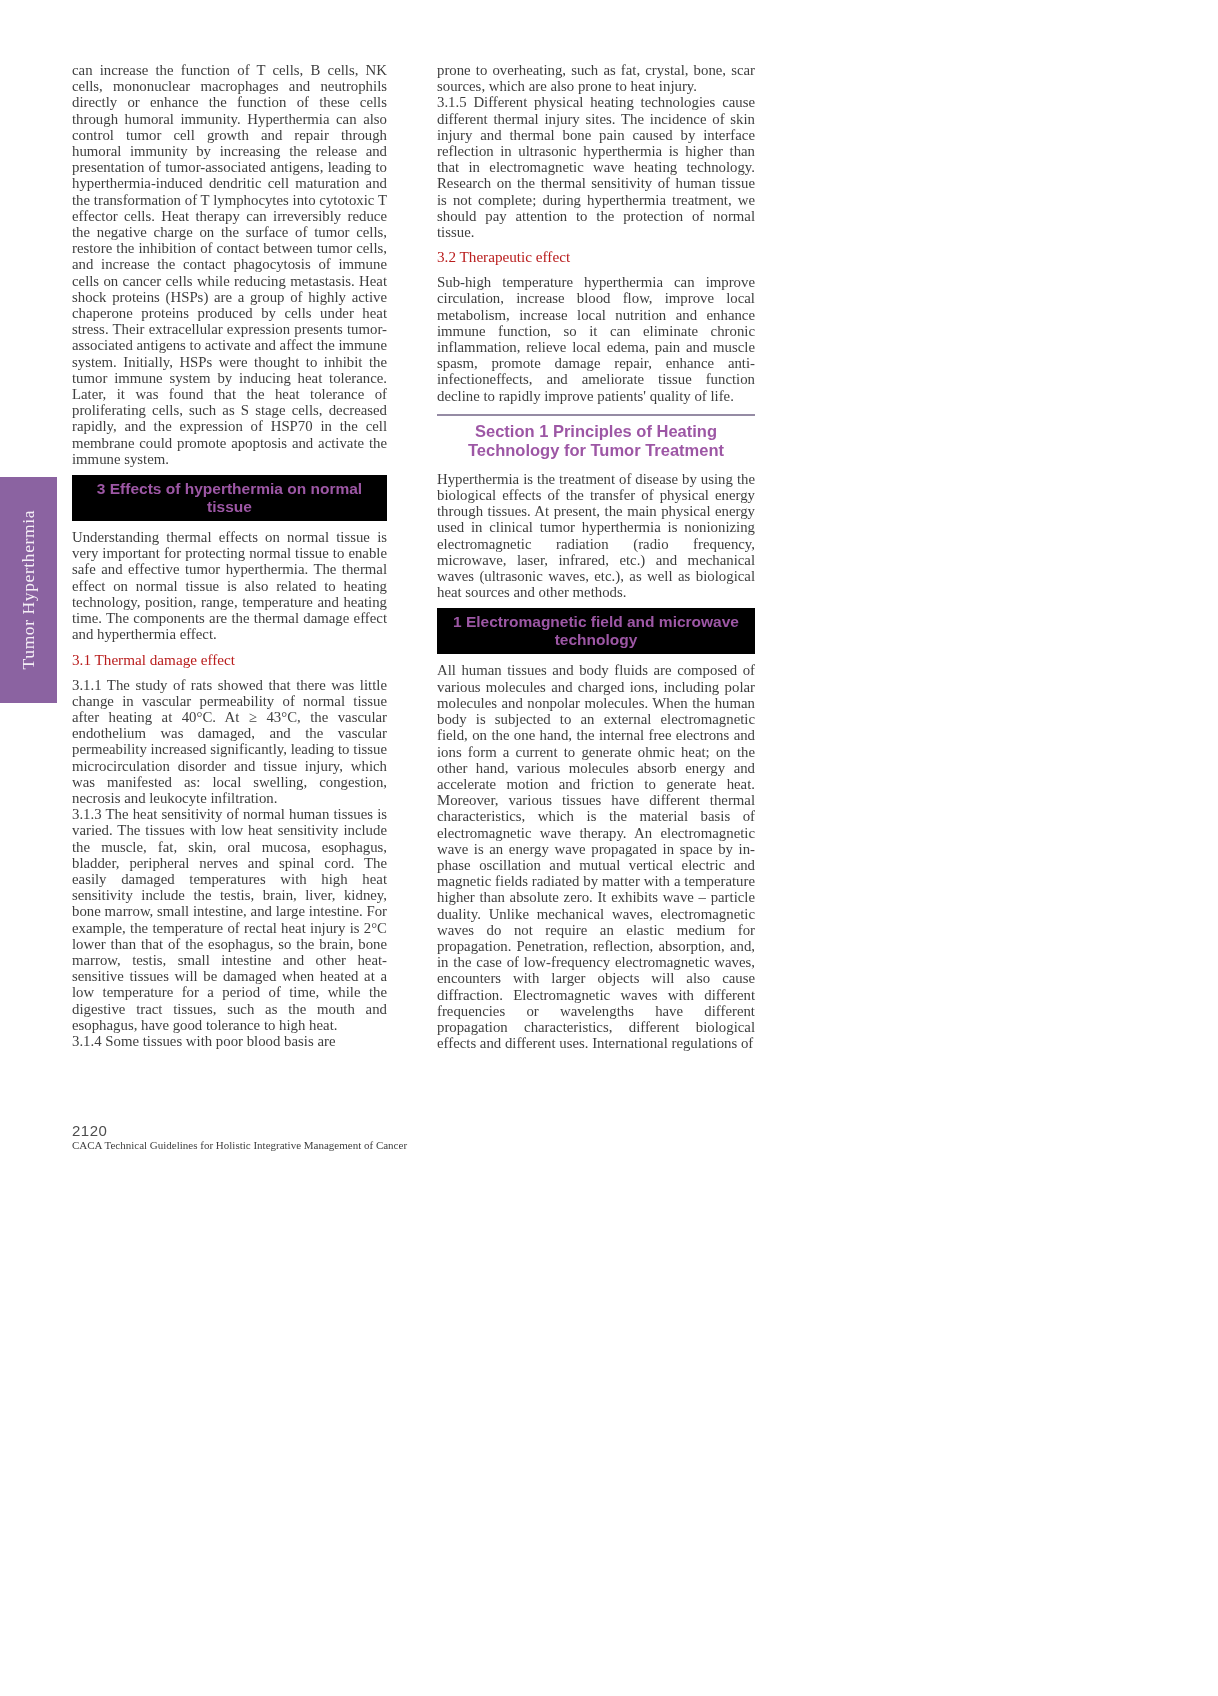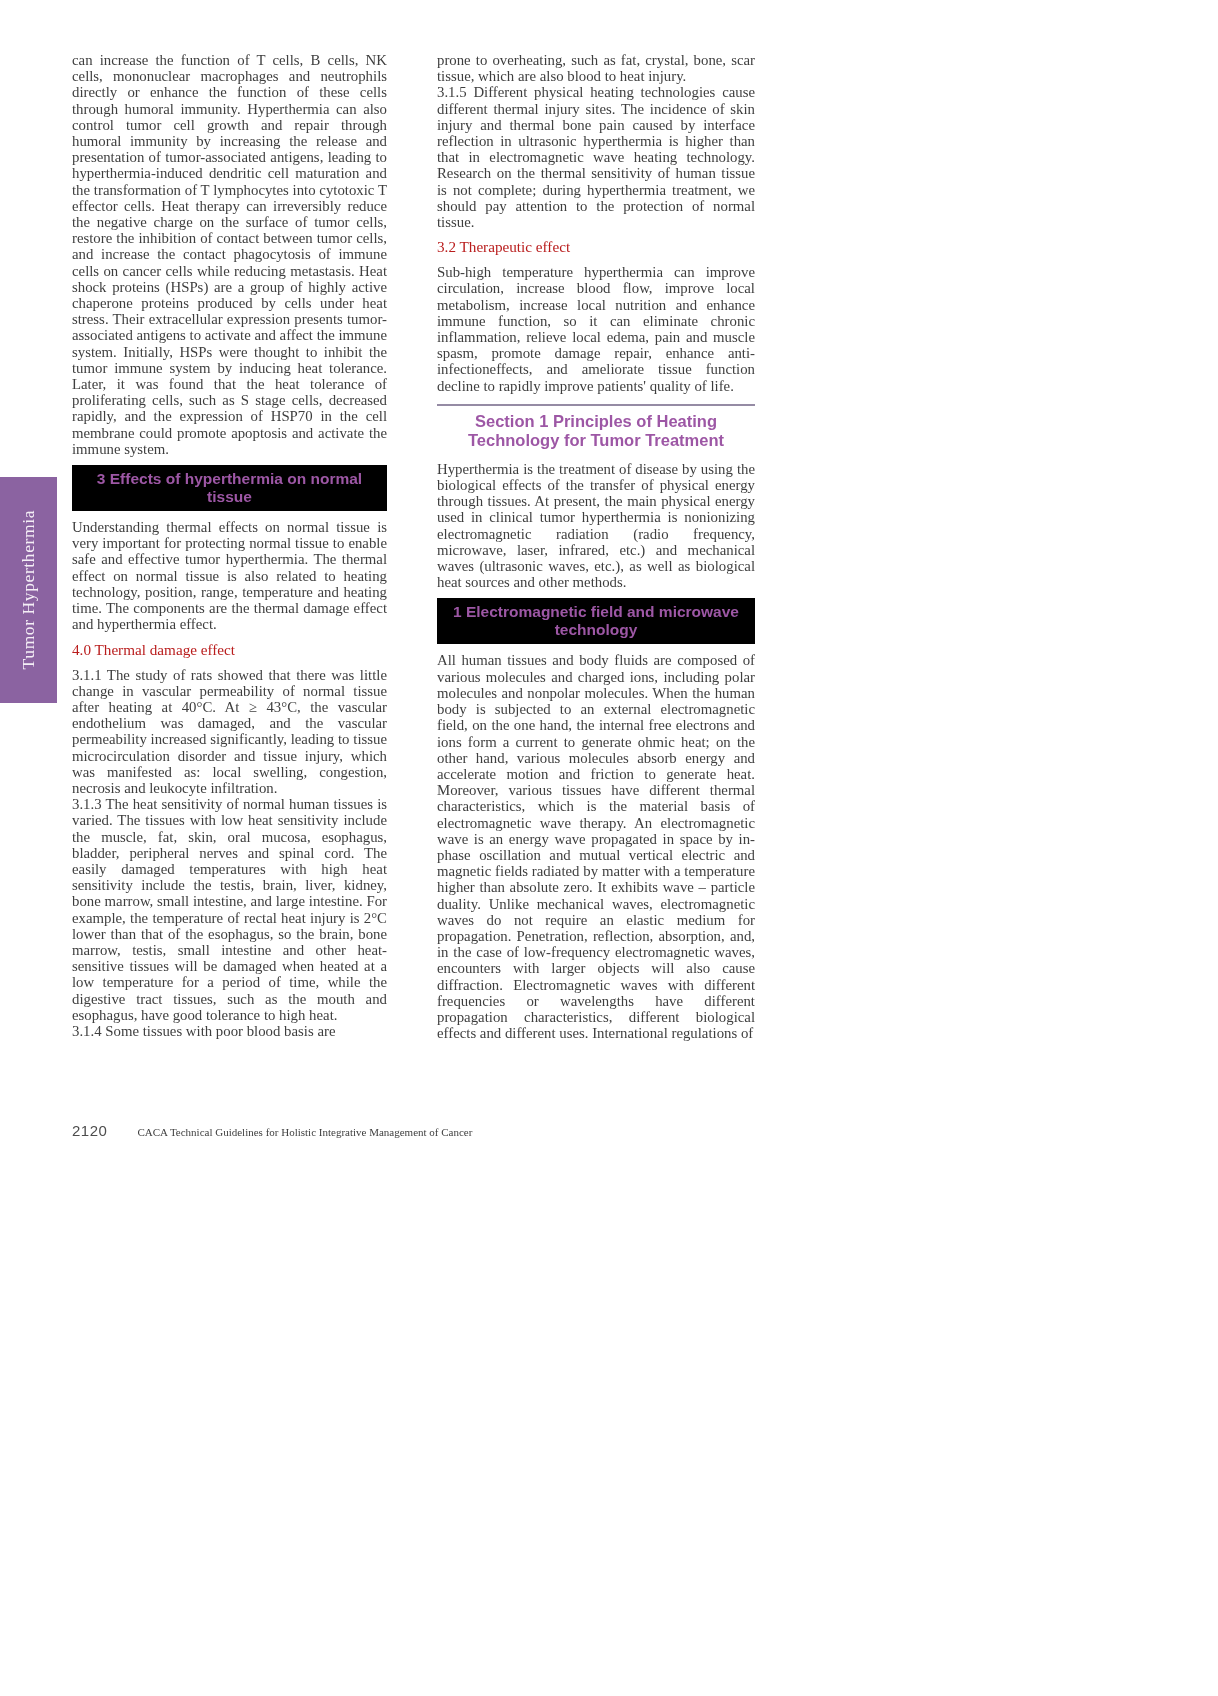--- a/index.html
+++ b/index.html
@@ -25,21 +25,21 @@
     writing-mode: vertical-rl;
     transform: rotate(180deg);
     color: #f4eef6;
     font-family: "Liberation Serif", serif;
     font-size: 17.5px;
     letter-spacing: 0.6px;
     white-space: nowrap;
   }
 
   
-  .col { position: absolute; top: 52px; color: #3e3e3e; }
+  .col { position: absolute; top: 62px; color: #3e3e3e; }
   .col-left  { left: 72px;  width: 315px; }
   .col-right { left: 437px; width: 318px; }
 
   p.body-p {
     margin: 0 0 8px 0;
     font-size: 14.8px;
     line-height: 16.2px;
     text-align: justify;
     text-justify: inter-word;
   }
@@ -80,21 +80,21 @@
     margin: 0 0 10px 0;
   }
 
   
   .footer {
     position: absolute;
     left: 72px; top: 1122px;
     width: 700px;
     display: flex;
     align-items: baseline;
-    gap: 30px;
+    flex-direction: column;
   }
   .page-number {
     font-family: "Liberation Sans", sans-serif;
     font-size: 15px;
     color: #4d4d4d;
     letter-spacing: 0.5px;
   }
   .running-title {
     font-family: "Liberation Serif", serif;
     font-size: 11px;
@@ -107,28 +107,28 @@
 <div class="page">
 
   <div class="side-tab">
     <span class="side-tab-label">Tumor Hyperthermia</span>
   </div>
 
   <section class="col col-left">
     <p class="body-p">can increase the function of T cells, B cells, NK cells, mononuclear macrophages and neutrophils directly or enhance the function of these cells through humoral immunity. Hyperthermia can also control tumor cell growth and repair through humoral immunity by increasing the release and presentation of tumor-associated antigens, leading to hyperthermia-induced dendritic cell maturation and the transformation of T lymphocytes into cytotoxic T effector cells. Heat therapy can irreversibly reduce the negative charge on the surface of tumor cells, restore the inhibition of contact between tumor cells, and increase the contact phagocytosis of immune cells on cancer cells while reducing metastasis. Heat shock proteins (HSPs) are a group of highly active chaperone proteins produced by cells under heat stress. Their extracellular expression presents tumor-associated antigens to activate and affect the immune system. Initially, HSPs were thought to inhibit the tumor immune system by inducing heat tolerance. Later, it was found that the heat tolerance of proliferating cells, such as S stage cells, decreased rapidly, and the expression of HSP70 in the cell membrane could promote apoptosis and activate the immune system.</p>
     <h2 class="pink-heading">3 Effects of hyperthermia on normal tissue</h2>
     <p class="body-p">Understanding thermal effects on normal tissue is very important for protecting normal tissue to enable safe and effective tumor hyperthermia. The thermal effect on normal tissue is also related to heating technology, position, range, temperature and heating time. The components are the thermal damage effect and hyperthermia effect.</p>
-    <h3 class="sub-h">4.0 Thermal damage effect</h3>
+    <h3 class="sub-h">3.1 Thermal damage effect</h3>
     <p class="body-p tight">3.1.1 The study of rats showed that there was little change in vascular permeability of normal tissue after heating at 40°C. At ≥ 43°C, the vascular endothelium was damaged, and the vascular permeability increased significantly, leading to tissue microcirculation disorder and tissue injury, which was manifested as: local swelling, congestion, necrosis and leukocyte infiltration.</p>
     <p class="body-p tight">3.1.3 The heat sensitivity of normal human tissues is varied. The tissues with low heat sensitivity include the muscle, fat, skin, oral mucosa, esophagus, bladder, peripheral nerves and spinal cord. The easily damaged temperatures with high heat sensitivity include the testis, brain, liver, kidney, bone marrow, small intestine, and large intestine. For example, the temperature of rectal heat injury is 2°C lower than that of the esophagus, so the brain, bone marrow, testis, small intestine and other heat-sensitive tissues will be damaged when heated at a low temperature for a period of time, while the digestive tract tissues, such as the mouth and esophagus, have good tolerance to high heat.</p>
     <p class="body-p tight">3.1.4 Some tissues with poor blood basis are</p>
   </section>
 
   <section class="col col-right">
-    <p class="body-p tight">prone to overheating, such as fat, crystal, bone, scar tissue, which are also blood to heat injury.</p>
+    <p class="body-p tight">prone to overheating, such as fat, crystal, bone, scar sources, which are also prone to heat injury.</p>
     <p class="body-p">3.1.5 Different physical heating technologies cause different thermal injury sites. The incidence of skin injury and thermal bone pain caused by interface reflection in ultrasonic hyperthermia is higher than that in electromagnetic wave heating technology. Research on the thermal sensitivity of human tissue is not complete; during hyperthermia treatment, we should pay attention to the protection of normal tissue.</p>
     <h3 class="sub-h">3.2 Therapeutic effect</h3>
     <p class="body-p">Sub-high temperature hyperthermia can improve circulation, increase blood flow, improve local metabolism, increase local nutrition and enhance immune function, so it can eliminate chronic inflammation, relieve local edema, pain and muscle spasm, promote damage repair, enhance anti-infectioneffects, and ameliorate tissue function decline to rapidly improve patients' quality of life.</p>
     <hr class="section-rule">
     <h1 class="big-heading">Section 1 Principles of Heating Technology for Tumor Treatment</h1>
     <p class="body-p">Hyperthermia is the treatment of disease by using the biological effects of the transfer of physical energy through tissues. At present, the main physical energy used in clinical tumor hyperthermia is nonionizing electromagnetic radiation (radio frequency, microwave, laser, infrared, etc.) and mechanical waves (ultrasonic waves, etc.), as well as biological heat sources and other methods.</p>
     <h2 class="pink-heading">1 Electromagnetic field and microwave technology</h2>
     <p class="body-p">All human tissues and body fluids are composed of various molecules and charged ions, including polar molecules and nonpolar molecules. When the human body is subjected to an external electromagnetic field, on the one hand, the internal free electrons and ions form a current to generate ohmic heat; on the other hand, various molecules absorb energy and accelerate motion and friction to generate heat. Moreover, various tissues have different thermal characteristics, which is the material basis of electromagnetic wave therapy. An electromagnetic wave is an energy wave propagated in space by in-phase oscillation and mutual vertical electric and magnetic fields radiated by matter with a temperature higher than absolute zero. It exhibits wave – particle duality. Unlike mechanical waves, electromagnetic waves do not require an elastic medium for propagation. Penetration, reflection, absorption, and, in the case of low-frequency electromagnetic waves, encounters with larger objects will also cause diffraction. Electromagnetic waves with different frequencies or wavelengths have different propagation characteristics, different biological effects and different uses. International regulations of</p>
   </section>
 

